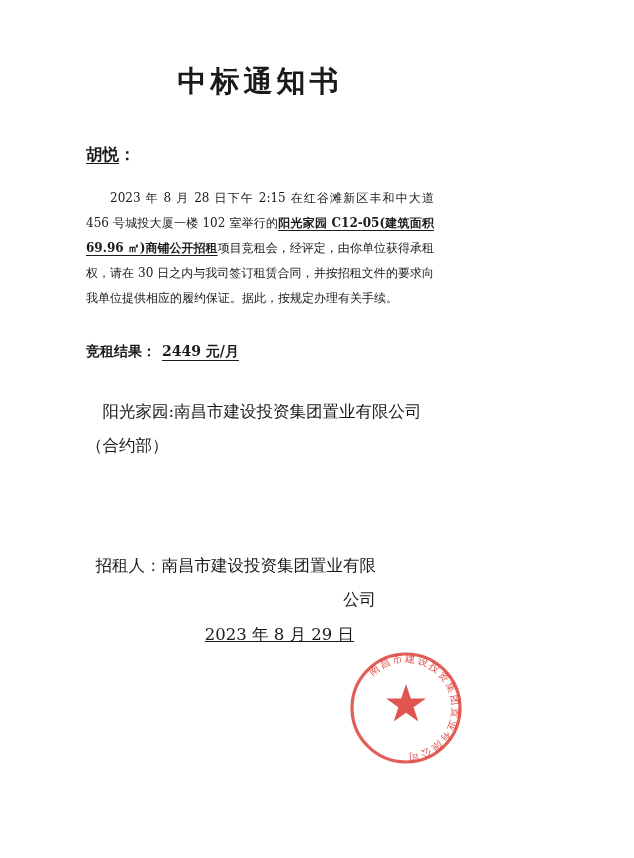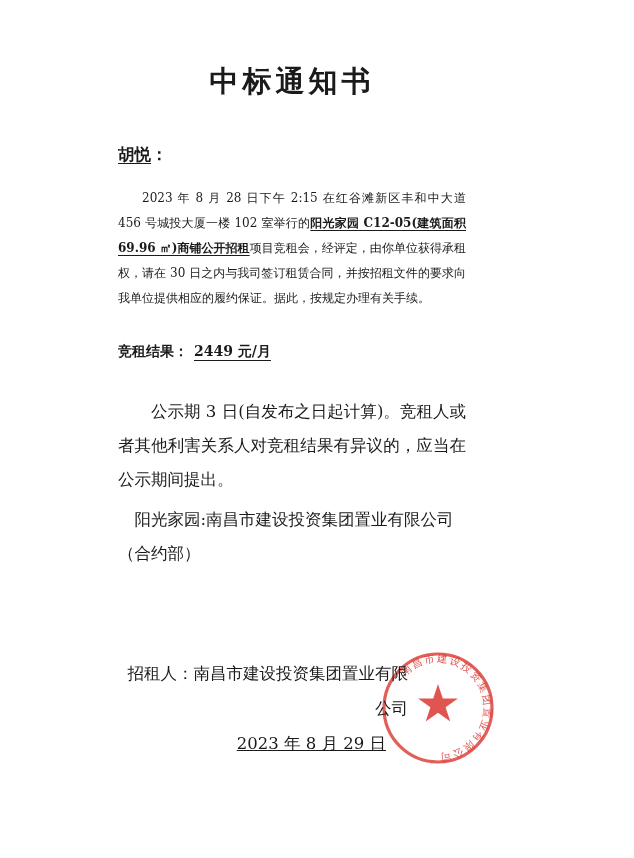--- a/index.html
+++ b/index.html
@@ -14,21 +14,20 @@
     font-family: "DejaVu Serif", "Liberation Serif", serif;
     color: #1a1a1a;
     overflow: hidden;
   }
 
   .page {
     position: relative;
     width: 520px;
     height: 858px;
     box-sizing: border-box;
-    margin-left: 32px;
   }
 
   .doc-title {
     text-align: center;
     font-size: 29px;
     letter-spacing: 4px;
     font-weight: 700;
     margin: 0;
     padding-top: 62px;
     font-family: "DejaVu Serif", "Liberation Serif", serif;
@@ -139,21 +138,20 @@
     <div class="addressee">
       <span class="name">胡悦</span><span class="colon">：</span>
     </div>
 
     <p class="para"><span>2023 年 8 月 28 日下午 2:15 在红谷滩新区丰和中大道 456 号城投大厦一楼 102 室举行的</span><span class="bold-underline">阳光家园 C12-05(建筑面积 69.96 ㎡)商铺公开招租</span><span>项目竞租会，经评定，由你单位获得承租权，请在 30 日之内与我司签订租赁合同，并按招租文件的要求向我单位提供相应的履约保证。据此，按规定办理有关手续。</span></p>
 
     <div class="result-line">
       <span>竞租结果：</span><span class="result-value">2449 元/月</span>
     </div>
 
-    <p class="notice-para">公示期 3 日(自发布之日起计算)。竞租人或者其他利害关系人对竞租结果有异议的，应当在公示期间提出。</p>
 
     <p class="plain-line">阳光家园:南昌市建设投资集团置业有限公司（合约部）</p>
 
     <div class="sign-block">
       <div class="sign-line">招租人：南昌市建设投资集团置业有限公司</div>
       <div class="sign-date">2023 年 8 月 29 日</div>
     </div>
 
   </div>
 

